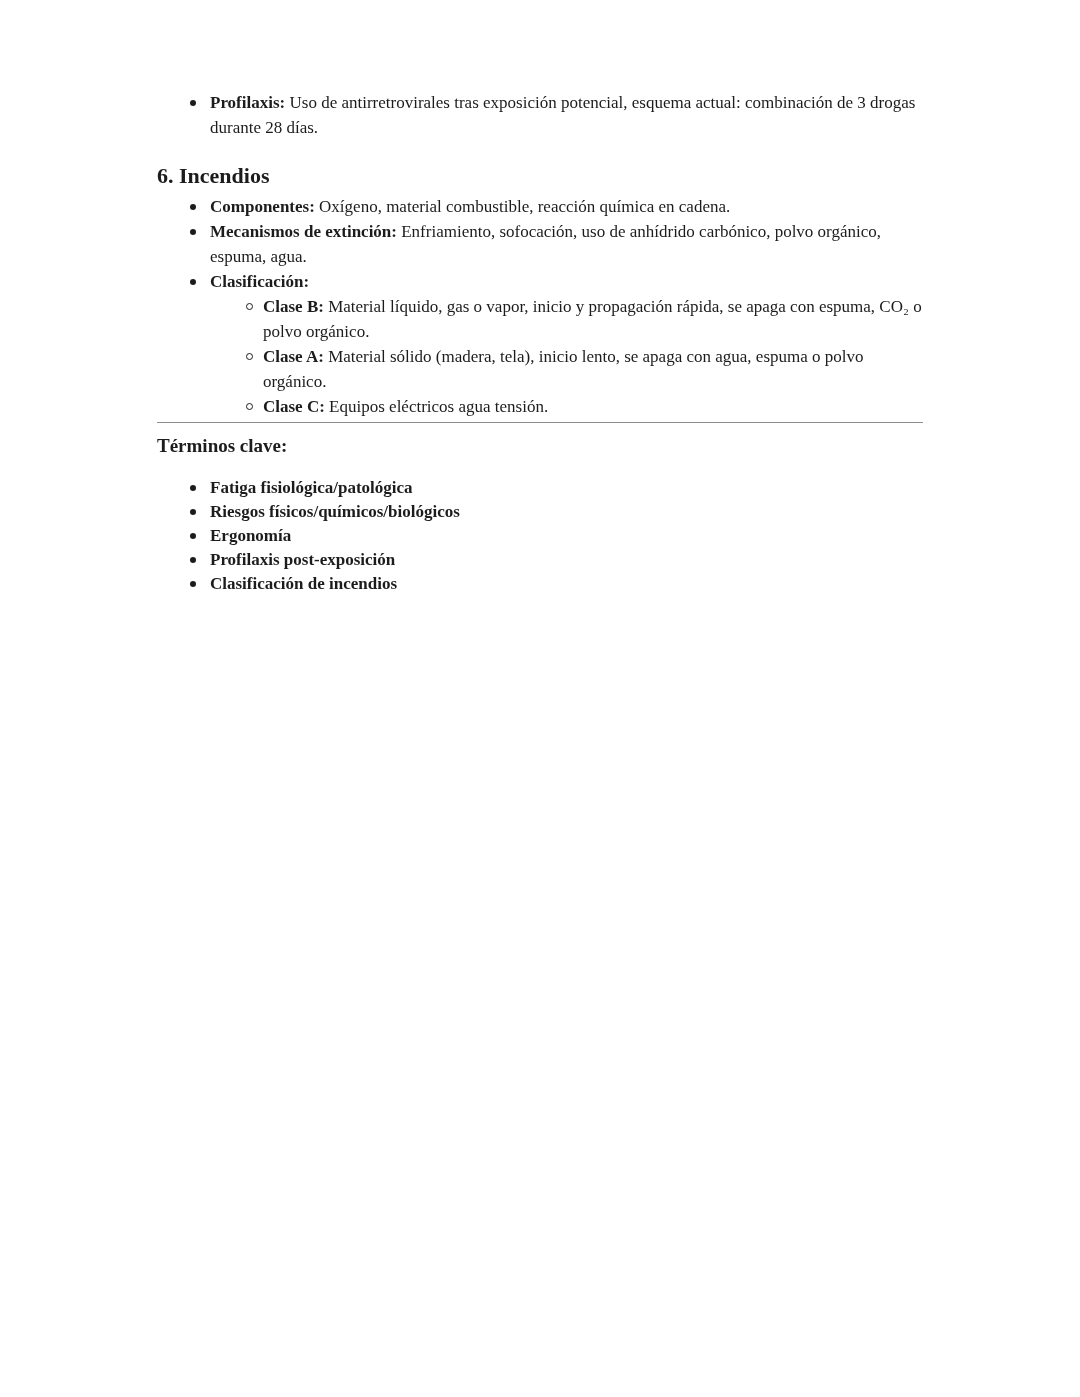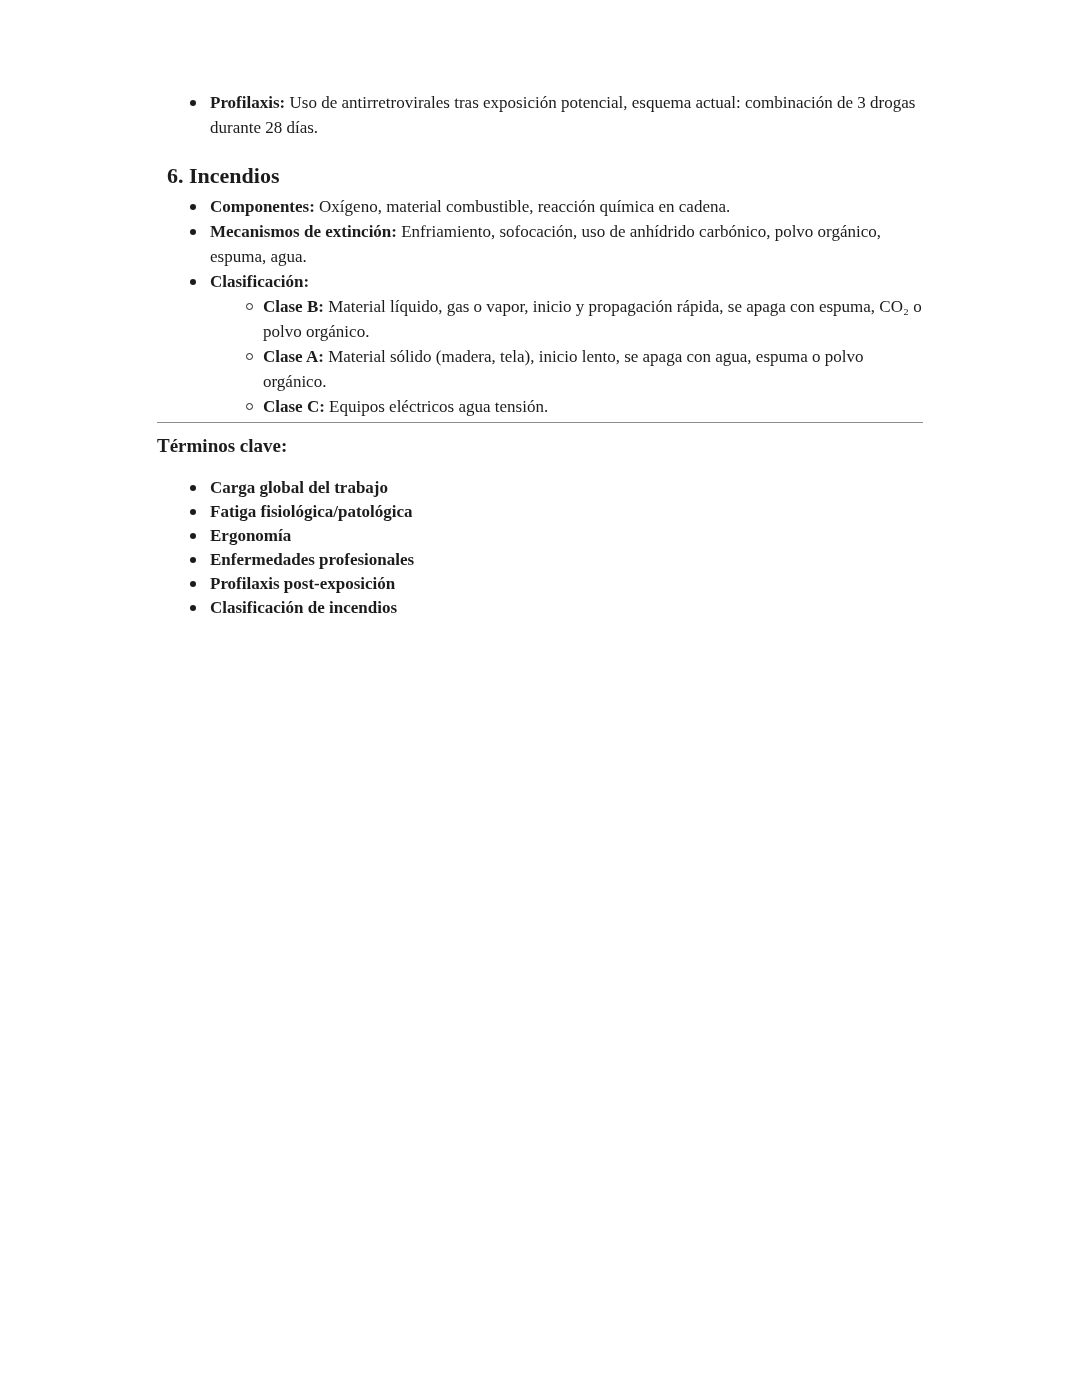--- a/index.html
+++ b/index.html
@@ -46,21 +46,21 @@
     left: -17px;
     top: 9px;
     width: 5px;
     height: 5px;
     border-radius: 50%;
     border: 1.5px solid #1c1c1c;
     background: transparent;
   }
   .b { font-weight: 700; }
   h2.section-heading {
-    margin: 21px 0 3px 10px;
+    margin: 21px 0 3px 0;
     font-size: 22px;
     line-height: 30px;
     font-weight: 700;
     color: #1c1c1c;
   }
   hr.divider {
     border: none;
     border-top: 1px solid #8c8c8c;
     margin: 3px 0 0 0;
   }
@@ -110,24 +110,23 @@
           <li><span class="b">Clase C:</span><span> Equipos eléctricos agua tensión.</span></li>
         </ul>
       </li>
     </ul>
 
     <hr class="divider">
 
     <p class="terms-heading">Términos clave:</p>
 
     <ul class="l1 terms">
-      <li><span class="b">Carga global del trabajo</span></li>
       <li><span class="b">Fatiga fisiológica/patológica</span></li>
+      <li><span class="b">Riesgos físicos/químicos/biológicos</span></li>
       <li><span class="b">Ergonomía</span></li>
-      <li><span class="b">Enfermedades profesionales</span></li>
       <li><span class="b">Profilaxis post-exposición</span></li>
       <li><span class="b">Clasificación de incendios</span></li>
     </ul>
 
   </div>
 
   <div class="footer">3 / 3</div>
 </div>
 
 </body></html>

